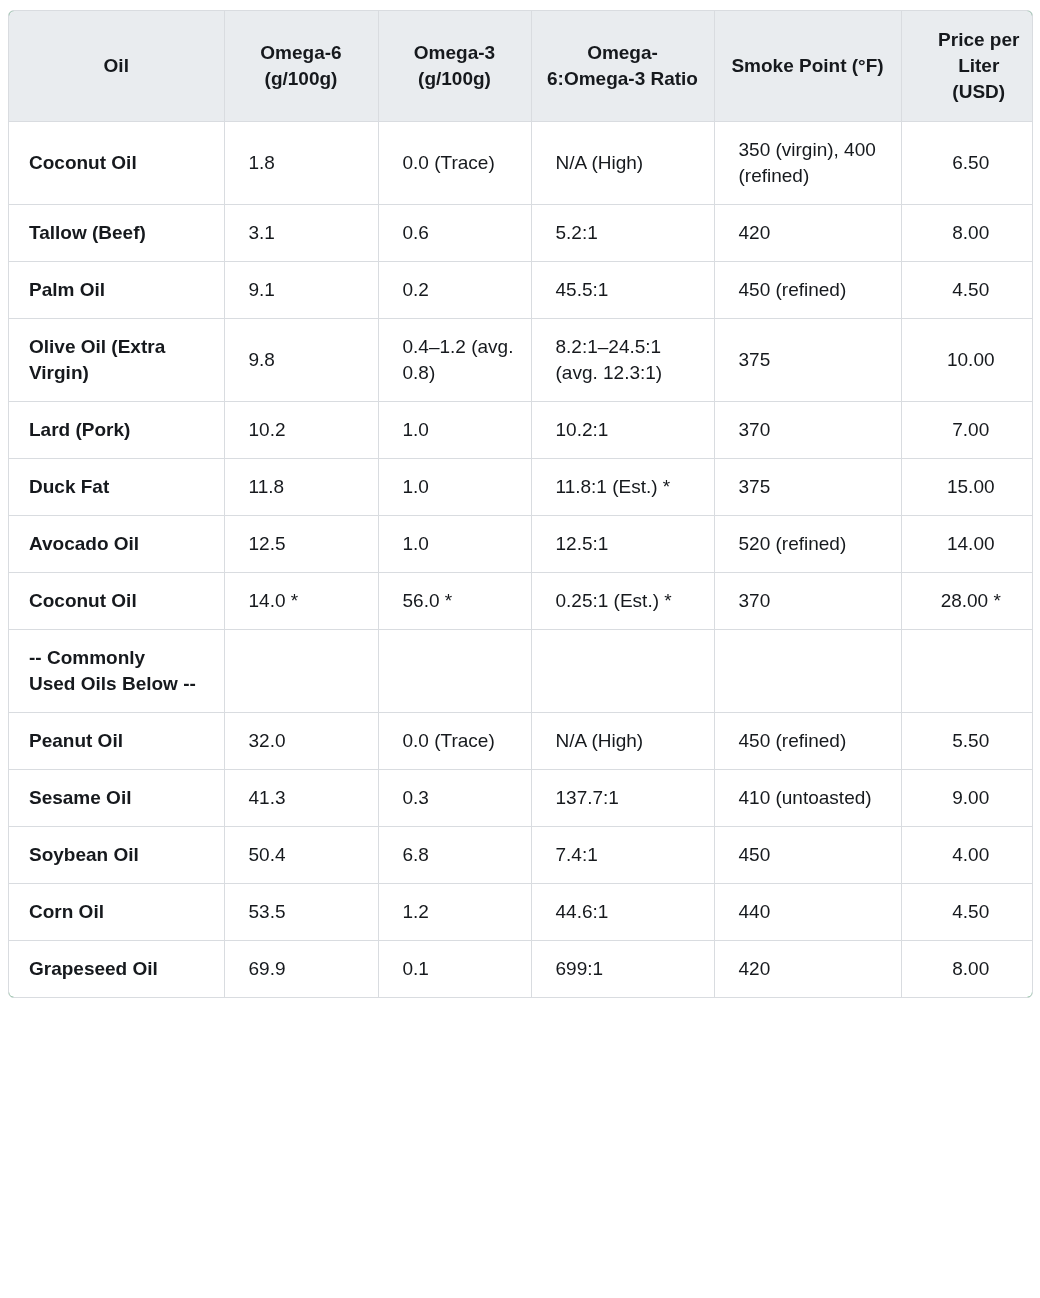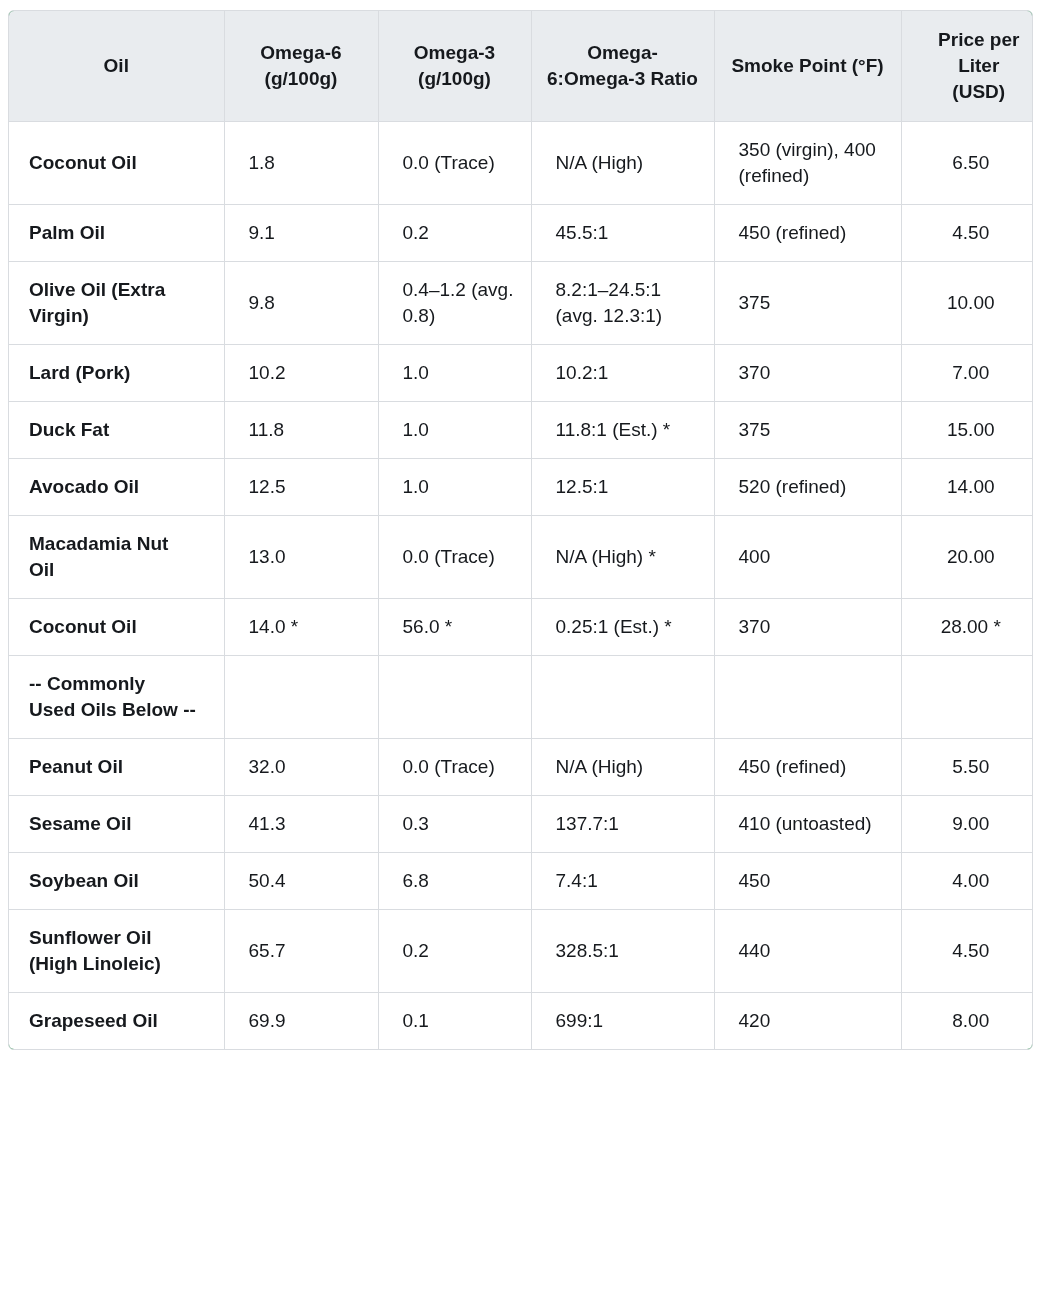--- a/index.html
+++ b/index.html
@@ -92,20 +92,28 @@
       <tbody id="table-body">
           <tr>
             <td class="oil-cell">Coconut Oil</td>
             <td>1.8</td>
             <td>0.0 (Trace)</td>
             <td>N/A (High)</td>
             <td>350 (virgin), 400 (refined)</td>
             <td>6.50</td>
           </tr>
           <tr>
+            <td class="oil-cell">Tallow (Beef)</td>
+            <td>3.1</td>
+            <td>0.6</td>
+            <td>5.2:1</td>
+            <td>420</td>
+            <td>8.00</td>
+          </tr>
+          <tr>
             <td class="oil-cell">Palm Oil</td>
             <td>9.1</td>
             <td>0.2</td>
             <td>45.5:1</td>
             <td>450 (refined)</td>
             <td>4.50</td>
           </tr>
           <tr>
             <td class="oil-cell">Olive Oil (Extra
 Virgin)</td>
@@ -133,29 +141,20 @@
           </tr>
           <tr>
             <td class="oil-cell">Avocado Oil</td>
             <td>12.5</td>
             <td>1.0</td>
             <td>12.5:1</td>
             <td>520 (refined)</td>
             <td>14.00</td>
           </tr>
           <tr>
-            <td class="oil-cell">Macadamia Nut
-Oil</td>
-            <td>13.0</td>
-            <td>0.0 (Trace)</td>
-            <td>N/A (High) *</td>
-            <td>400</td>
-            <td>20.00</td>
-          </tr>
-          <tr>
             <td class="oil-cell">Coconut Oil</td>
             <td>14.0 *</td>
             <td>56.0 *</td>
             <td>0.25:1 (Est.) *</td>
             <td>370</td>
             <td>28.00 *</td>
           </tr>
           <tr>
             <td class="oil-cell">-- Commonly
 Used Oils Below --</td>
@@ -183,25 +182,24 @@
           </tr>
           <tr>
             <td class="oil-cell">Soybean Oil</td>
             <td>50.4</td>
             <td>6.8</td>
             <td>7.4:1</td>
             <td>450</td>
             <td>4.00</td>
           </tr>
           <tr>
-            <td class="oil-cell">Sunflower Oil
-(High Linoleic)</td>
-            <td>65.7</td>
-            <td>0.2</td>
-            <td>328.5:1</td>
+            <td class="oil-cell">Corn Oil</td>
+            <td>53.5</td>
+            <td>1.2</td>
+            <td>44.6:1</td>
             <td>440</td>
             <td>4.50</td>
           </tr>
           <tr>
             <td class="oil-cell">Grapeseed Oil</td>
             <td>69.9</td>
             <td>0.1</td>
             <td>699:1</td>
             <td>420</td>
             <td>8.00</td>

